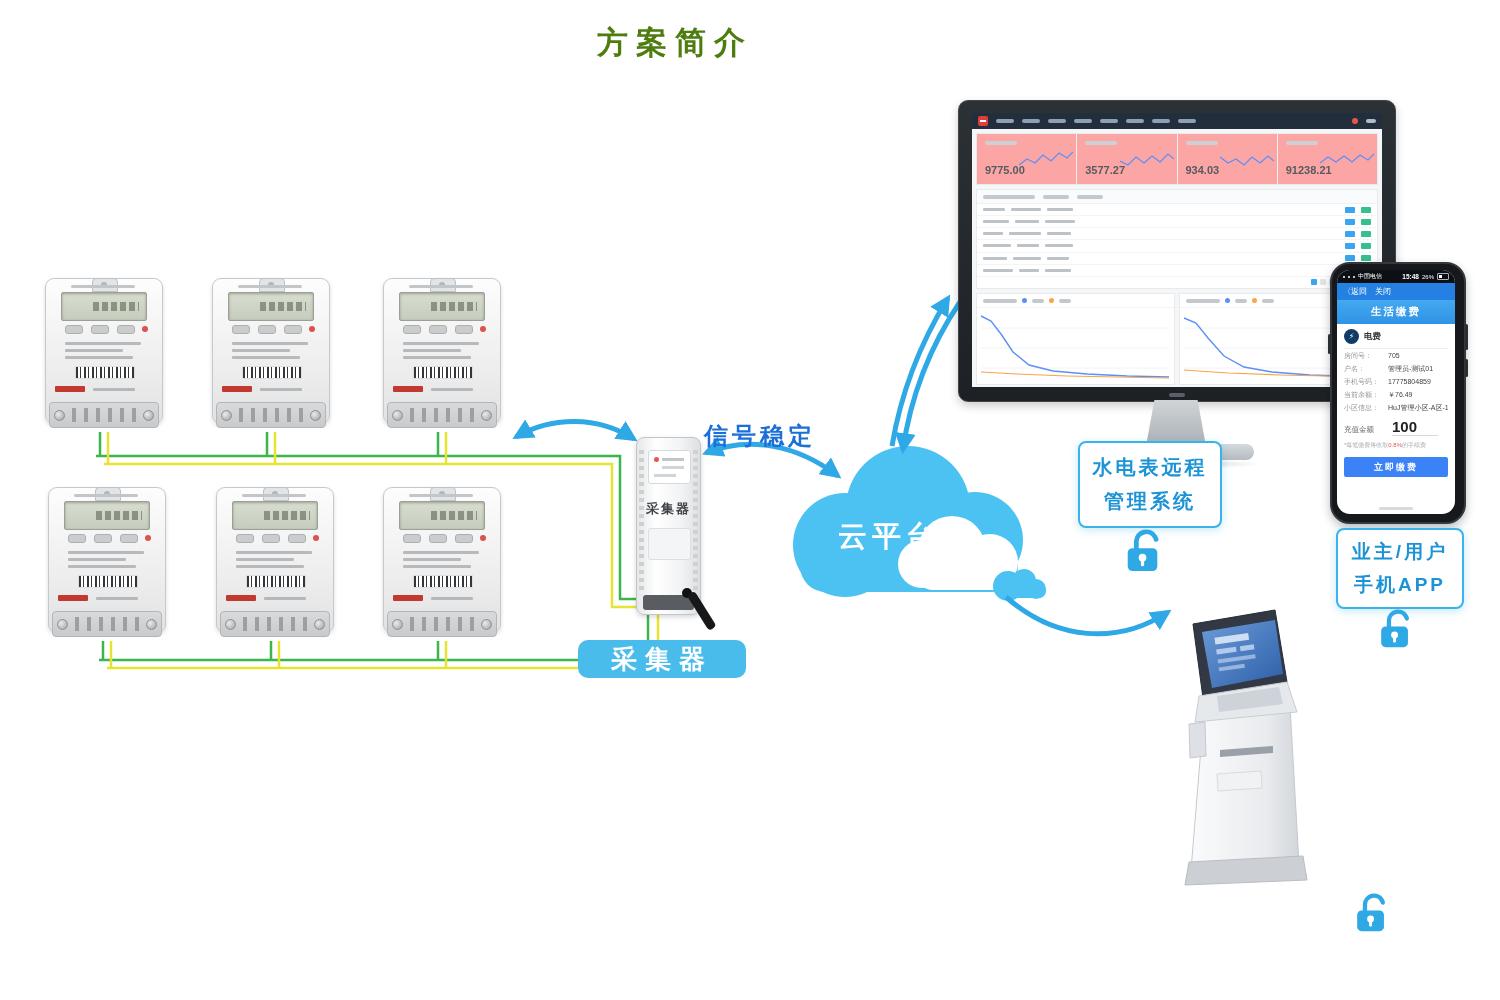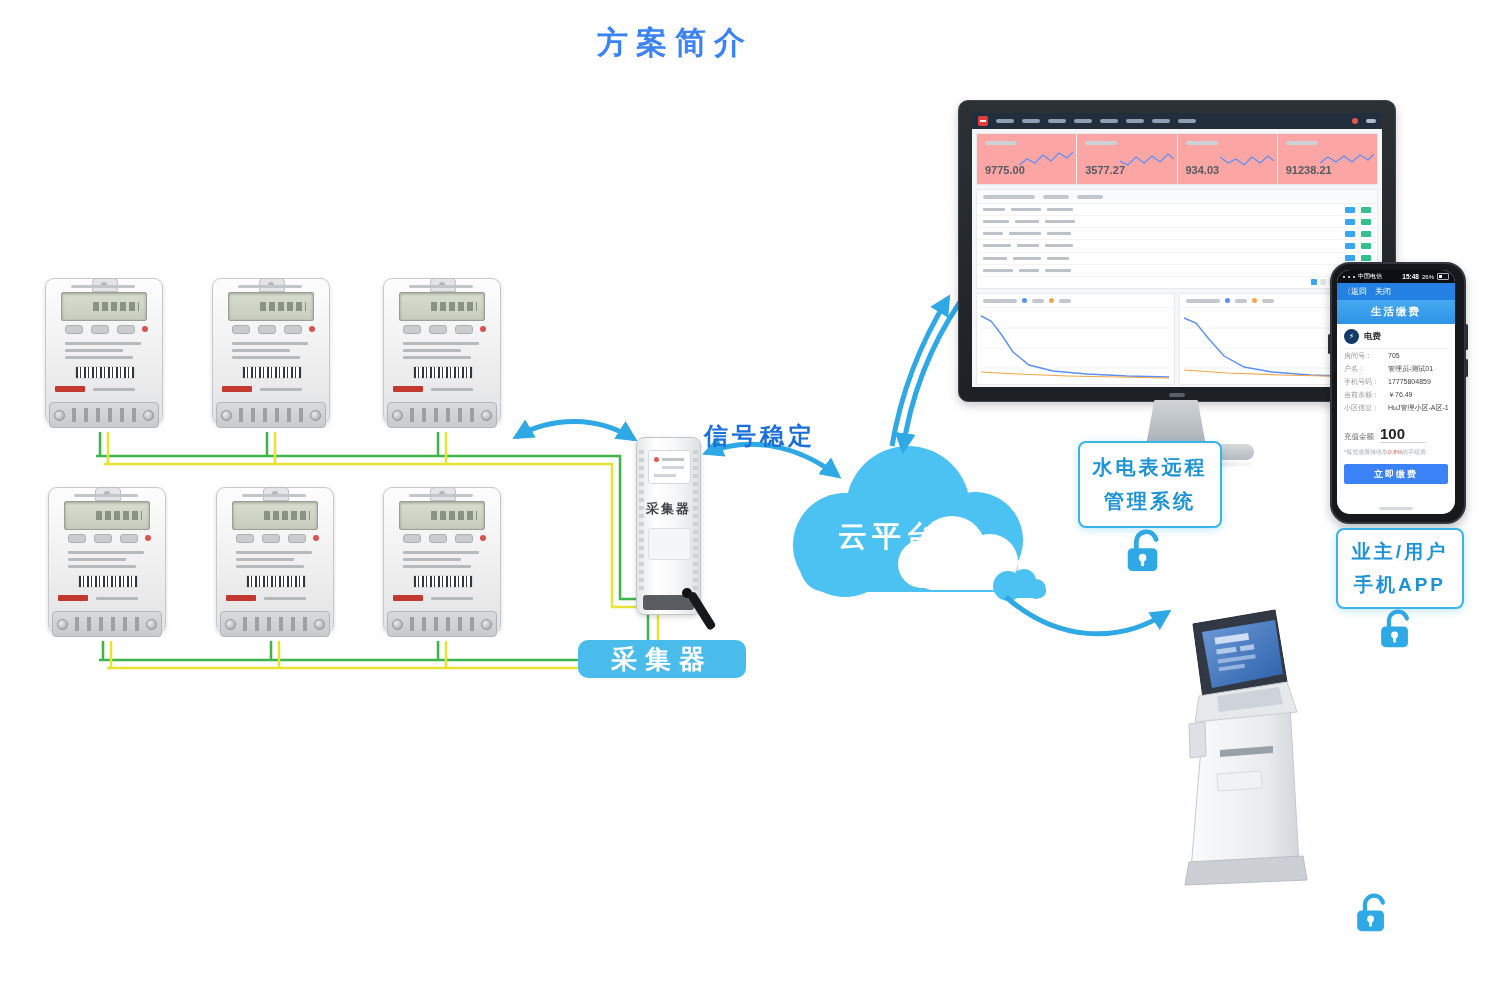--- a/index.html
+++ b/index.html
@@ -5,21 +5,21 @@
   html,body{margin:0;padding:0;background:#fff;}
   body{font-family:"Liberation Sans","DejaVu Sans",sans-serif;}
   .canvas{position:relative;width:1500px;height:1000px;background:#ffffff;overflow:hidden;}
   i{display:block;position:absolute;}
 
   
   #layer{position:absolute;left:0;top:0;z-index:1;}
 
   
   .title{position:absolute;left:555px;top:22px;width:240px;text-align:center;
-         font-size:31px;font-weight:bold;color:#3b82f6;letter-spacing:8px;z-index:2;}
+         font-size:31px;font-weight:bold;color:#4d7c0f;letter-spacing:8px;z-index:2;}
   .banner-box{position:absolute;left:400px;top:93px;width:515px;height:50px;border:2px solid #2aa7e3;
          border-radius:14px;display:flex;align-items:center;justify-content:center;
          font-size:24px;font-weight:bold;color:#1787d0;letter-spacing:2px;z-index:2;background:#fff;}
 
   
   .meter{position:absolute;width:118px;height:154px;z-index:2;}
   .meter .hang{left:47px;top:0;width:24px;height:12px;background:#e3e4e5;border:1px solid #bfc2c4;border-radius:4px 4px 0 0;}
   .meter .hang::after{content:"";position:absolute;left:8px;top:3px;width:6px;height:6px;border-radius:50%;background:#b3b6b8;}
   .meter .mbody{left:0;top:9px;width:116px;height:143px;background:linear-gradient(180deg,#fdfdfd,#ececed 68%,#e1e2e3);
         border:1px solid #c6c9cb;border-radius:9px 9px 7px 7px;box-shadow:0 2px 4px rgba(0,0,0,.14);}
@@ -154,21 +154,21 @@
   .ph-banner{height:24px;background:linear-gradient(180deg,#44a9f0,#2f93e6);color:#fff;display:flex;align-items:center;
         justify-content:center;font-size:10.5px;font-weight:bold;letter-spacing:2px;}
   .ph-content{flex:1;padding:5px 7px;display:flex;flex-direction:column;}
   .ph-service{display:flex;align-items:center;gap:5px;padding-bottom:4px;border-bottom:1px solid #eee;}
   .svc-ic{width:15px;height:15px;border-radius:50%;background:#123a66;color:#fff;display:flex;align-items:center;
         justify-content:center;font-size:8px;flex:0 0 auto;}
   .svc-name{font-size:8.5px;font-weight:bold;color:#333;}
   .p-field{display:flex;align-items:center;height:13px;}
   .p-label{font-size:7px;color:#999;width:44px;flex:0 0 auto;}
   .p-value{font-size:7px;color:#444;white-space:nowrap;overflow:hidden;}
-  .p-amount{display:flex;align-items:baseline;gap:6px;margin-top:11px;}
+  .p-amount{display:flex;align-items:baseline;gap:18px;margin-top:4px;}
   .p-amt-label{font-size:7.5px;color:#666;}
   .p-amt-value{font-size:15px;font-weight:bold;color:#222;border-bottom:1px solid #d8d8d8;min-width:46px;}
   .p-note{font-size:6px;color:#a9adb2;margin-top:5px;}
   .p-note .pct{color:#e05a4e;}
   .p-pay{margin-top:7px;height:20px;background:#3b82f6;border-radius:2px;color:#fff;font-size:9px;font-weight:bold;
         display:flex;align-items:center;justify-content:center;letter-spacing:2px;}
   .ph-home{width:34px;height:3px;background:#d7dadd;border-radius:2px;margin:5px auto 4px;}
 
   
   .kiosk{position:absolute;left:1175px;top:604px;width:145px;height:285px;z-index:2;}

